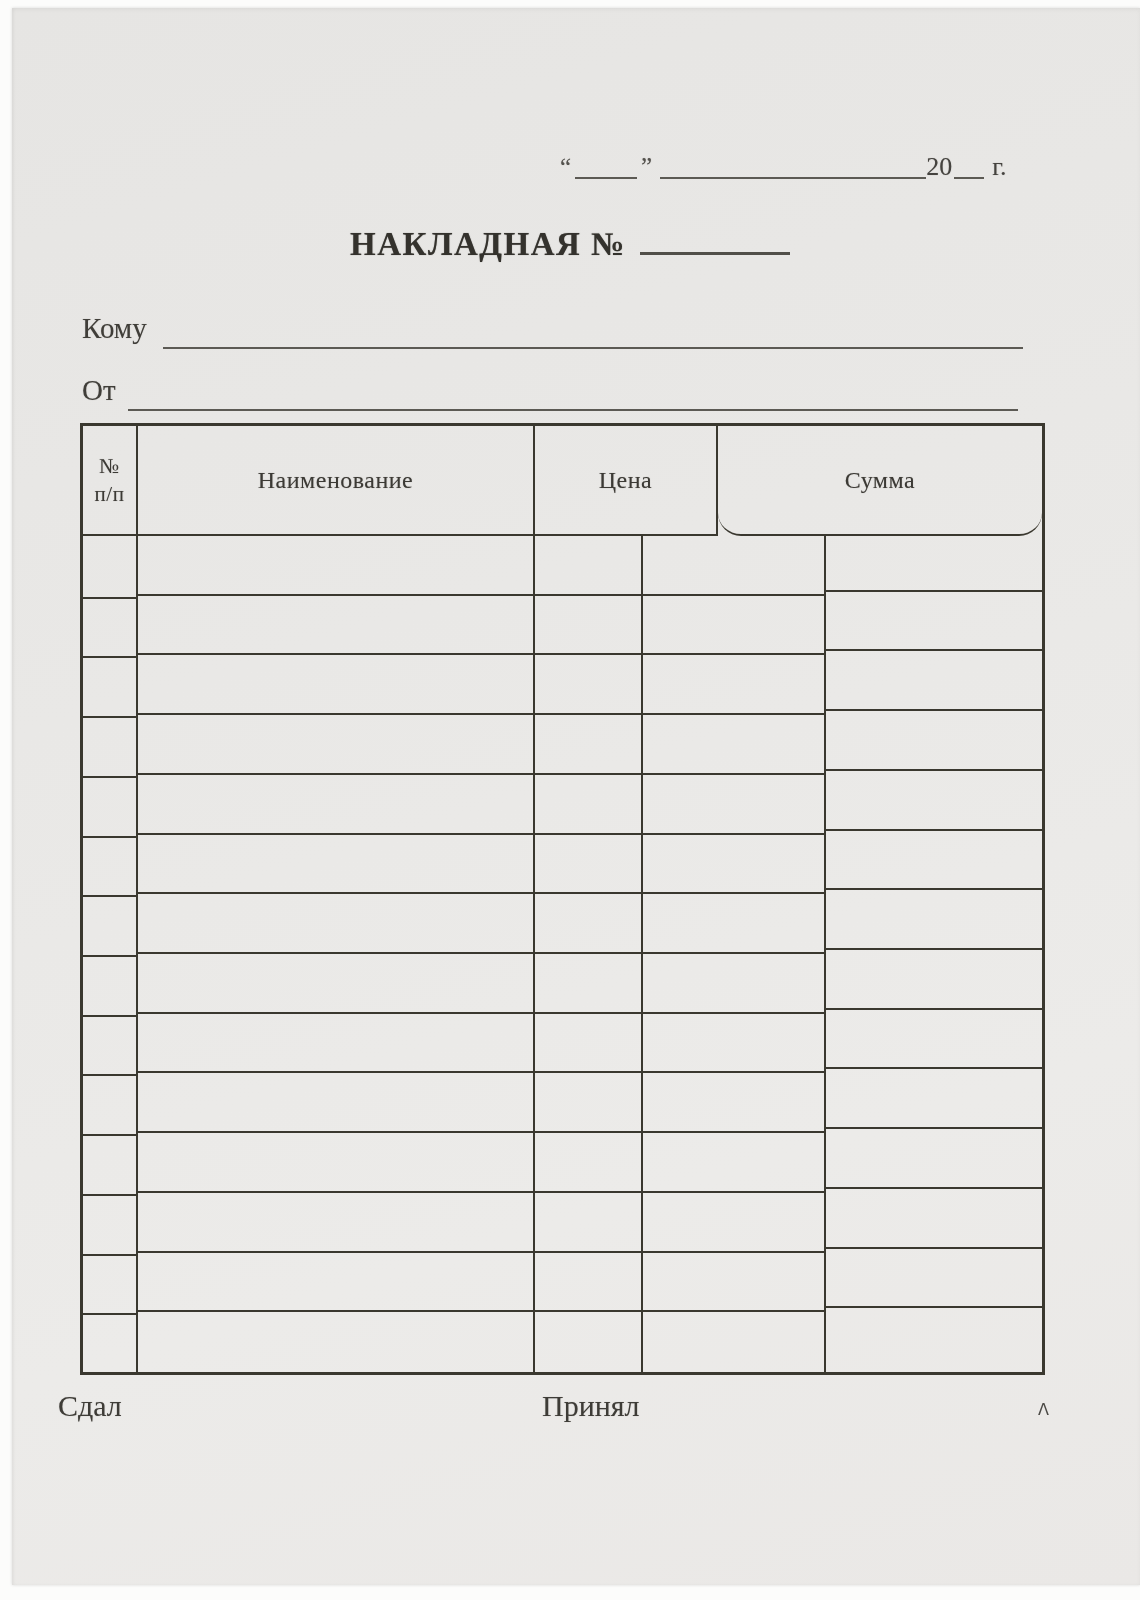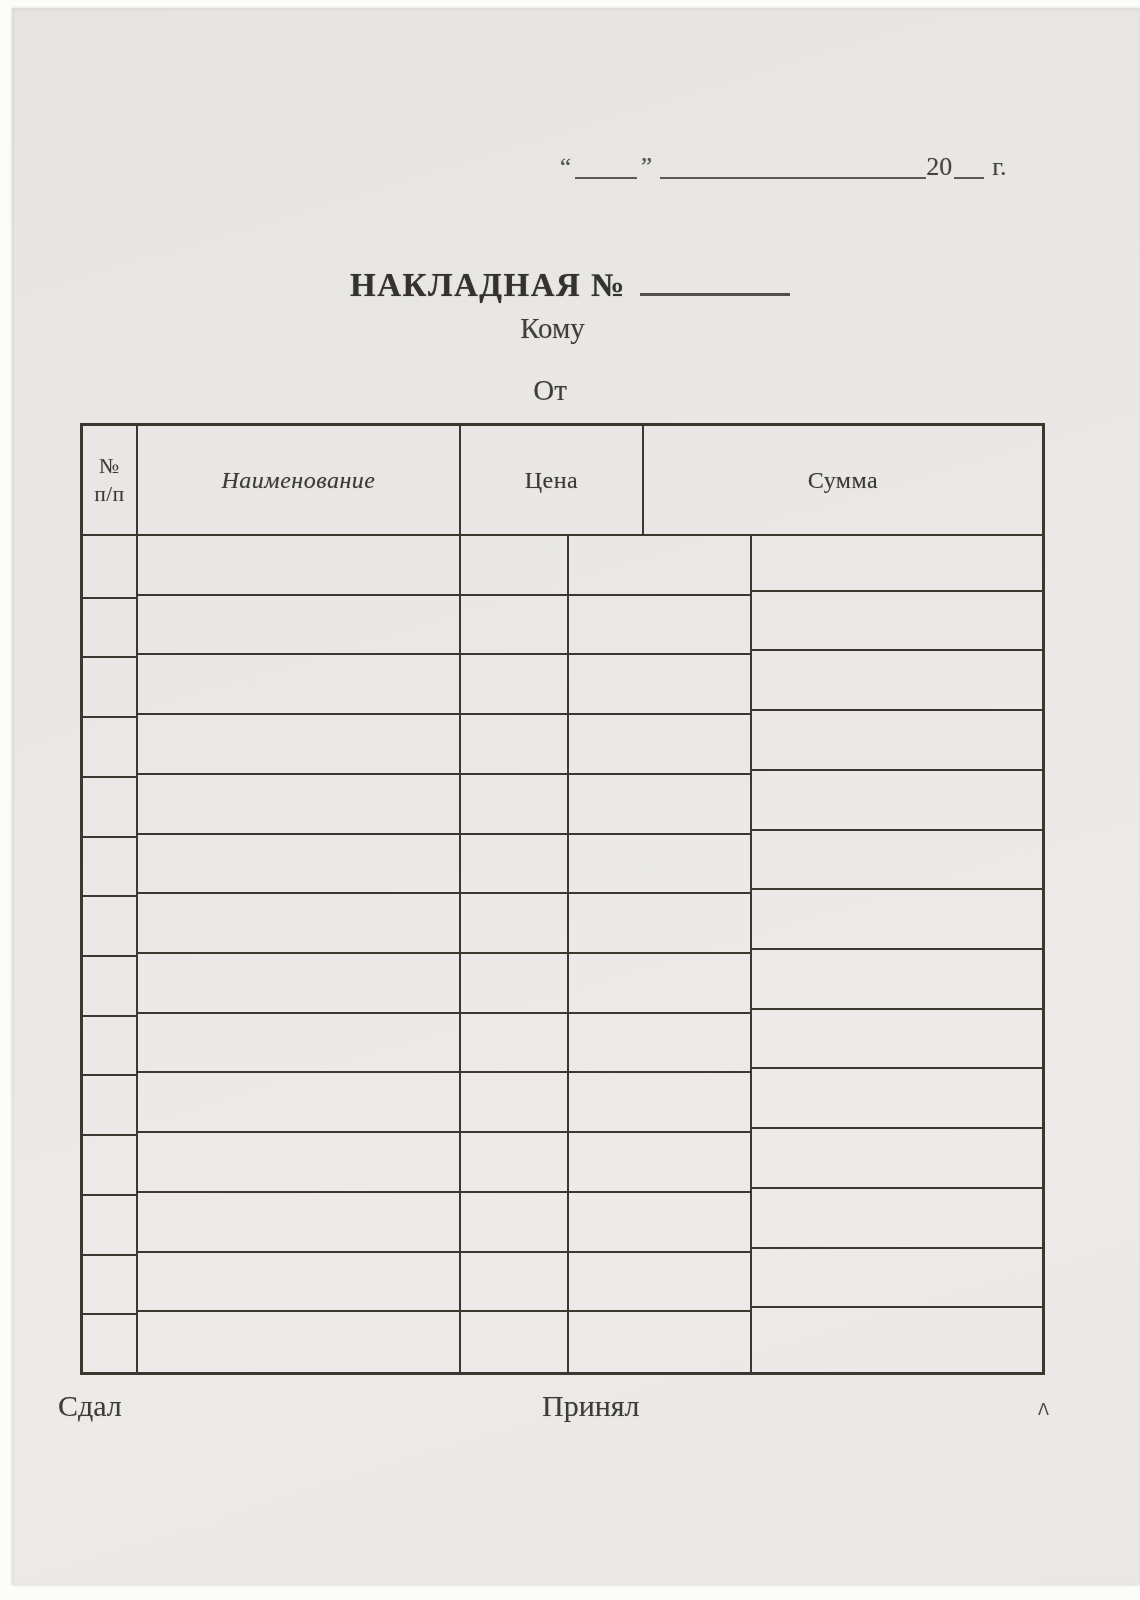--- a/index.html
+++ b/index.html
@@ -37,51 +37,49 @@
   .blank-month{width:266px;margin-left:8px;}
   .year-prefix{margin-left:0;}
   .blank-year{width:30px;margin-left:2px;}
   .year-suffix{margin-left:8px;}
   
   .title-row{
     position:absolute;left:338px;top:218px;
     display:flex;align-items:baseline;
     font-size:33px;font-weight:bold;letter-spacing:1.5px;color:#34322d;
     text-shadow:0 0 1px rgba(45,43,38,.55);
-    margin-top:41px;
   }
   .title-blank{width:150px;margin-left:14px;border-bottom:3px solid #514f49;top:0px;}
   
   .field-row{
-    position:absolute;left:70px;display:flex;align-items:center;
+    position:absolute;left:70px;display:flex;align-items:flex-end;
     font-size:29px;color:#403e39;
     text-shadow:0 0 1px rgba(60,58,53,.3);
-    flex-direction:column;
   }
   .field-row .blank{flex:1;top:4px;}
   .field-row.komu{top:304px;width:941px;}
   .field-row.komu .blank{margin-left:16px;}
   .field-row.ot{top:366px;width:936px;}
   .field-row.ot .blank{margin-left:12px;}
   
   .items-table{
     position:absolute;left:68px;top:415px;width:965px;height:952px;
     border:3px solid var(--line);
     display:flex;flex-direction:column;
   }
   .trow{display:flex;flex:1;min-height:0;}
   .thead{display:flex;flex:none;height:110px;}
   .cell{
     position:relative;border-right:2px solid var(--line);border-bottom:2px solid var(--line);
   }
   .c0{width:55px;flex:none;}
-  .c1{width:323px;flex:none;font-style:italic;}
+  .c1{width:397px;flex:none;}
   .c2{width:108px;flex:none;}
   .c3{width:183px;flex:none;}
-  .c4{flex:1;border-right:none;}
+  .c4{flex:1;border-right:none;border-radius:23px;}
   .hcell{
     display:flex;flex-direction:column;align-items:center;justify-content:center;
     font-size:24px;color:#3c3a35;letter-spacing:.5px;
     text-shadow:0 0 1px rgba(55,53,48,.35);
   }
   .hcell.c0{font-size:21px;line-height:1.35;}
   
   .tbody .cell.c4{border-bottom:none;}
   .tbody .trow:not(:last-child) .cell.c4::after{
     content:"";position:absolute;left:-2px;right:0;bottom:4px;height:2px;background:var(--line);

